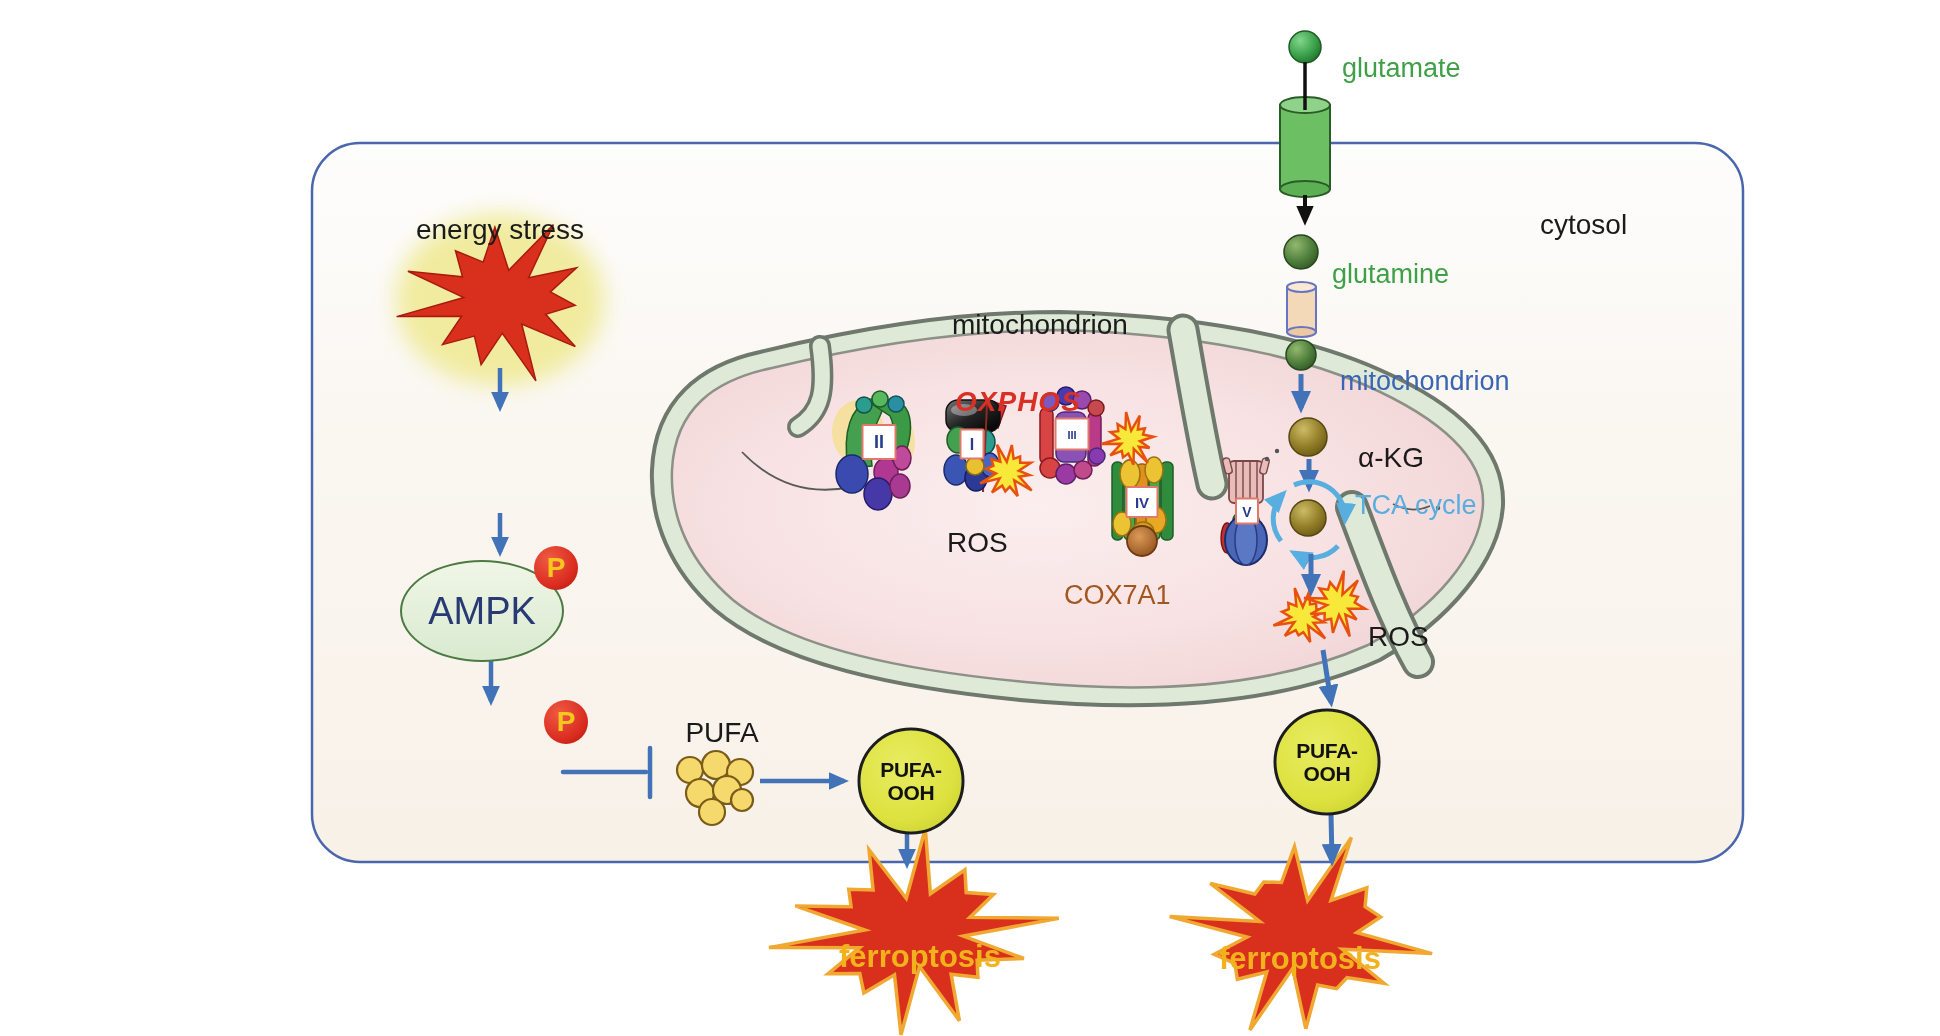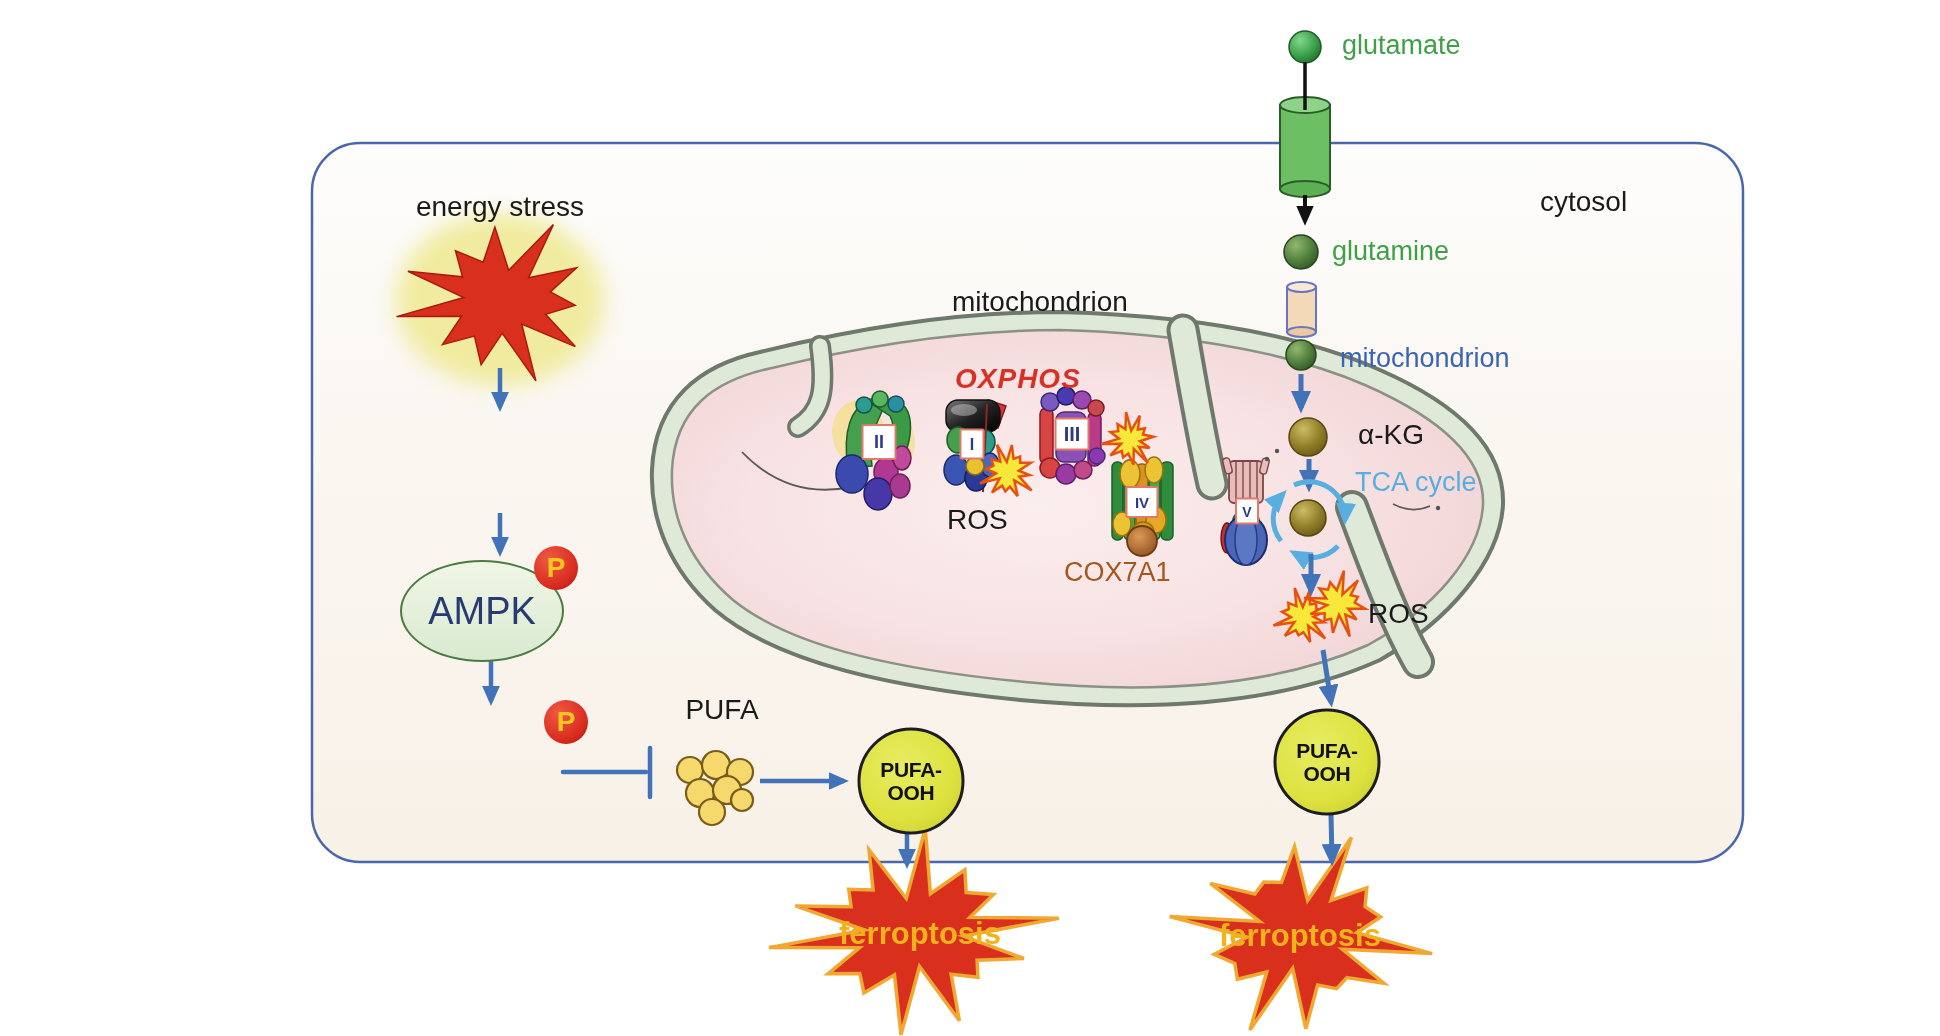--- a/index.html
+++ b/index.html
@@ -8,21 +8,21 @@
     --ferroptosis-red:#d9301d; --star-outline:#f0a830; --ferroptosis-text:#f2b21c;
     --ros-yellow:#f8e83a; --ros-spike:#e8500f;
     --membrane-green:#dfe9d8; --membrane-edge:#6e786c;
     --cell-border:#4a67ad; --phospho-red:#d92b1f; --phospho-text:#f7c71f;
     --pufa-ooh-fill:#dde23f;
   }
   html,body{margin:0;padding:0;background:#ffffff;}
   #stage{position:relative;width:1940px;height:1036px;background:#ffffff;overflow:hidden;
          font-family:"Liberation Sans", sans-serif;}
   #bg{position:absolute;left:0;top:0;}
-  .lbl{position:absolute;white-space:nowrap;transform:translateY(-50%);color:#1a1a1a;}
+  .lbl{position:absolute;white-space:nowrap;transform:translateY(-50%);color:#1a1a1a;margin-top:23px;}
   .lbl-c{transform:translate(-50%,-50%);}
   .f28{font-size:28px;}
   .oxphos{font-size:28px;font-weight:bold;color:var(--red-text);letter-spacing:1px;font-style:italic;}
   .green{color:var(--green-text);font-size:27px;}
   .bluetxt{color:var(--label-blue);font-size:27px;}
   .cyantxt{color:var(--tca-blue);font-size:27px;}
   .browntxt{color:var(--brown-text);font-size:27px;}
   .ferrotxt{color:var(--ferroptosis-text);font-size:31px;font-weight:bold;}
   .node{position:absolute;transform:translate(-50%,-50%);display:flex;align-items:center;
         justify-content:center;border-radius:50%;}
@@ -275,17 +275,17 @@
   <div>PUFA-</div>
   <div>OOH</div>
 </div>
 <div class="node pufaooh" style="left:1327px;top:762px">
   <div>PUFA-</div>
   <div>OOH</div>
 </div>
 
 <div class="cpxbox" style="left:879px;top:442px;width:31px;height:32px;font-size:18px">II</div>
 <div class="cpxbox" style="left:972px;top:444px;width:21px;height:27px;font-size:16px">I</div>
-<div class="cpxbox" style="left:1072px;top:434px;width:31px;height:29px;font-size:20px">III</div>
+<div class="cpxbox" style="left:1072px;top:434px;width:31px;height:29px;font-size:11px">III</div>
 <div class="cpxbox" style="left:1142px;top:502px;width:29px;height:28px;font-size:15px">IV</div>
 <div class="cpxbox" style="left:1247px;top:511px;width:20px;height:23px;font-size:14px">V</div>
 
 </div>
 
 </body></html>

